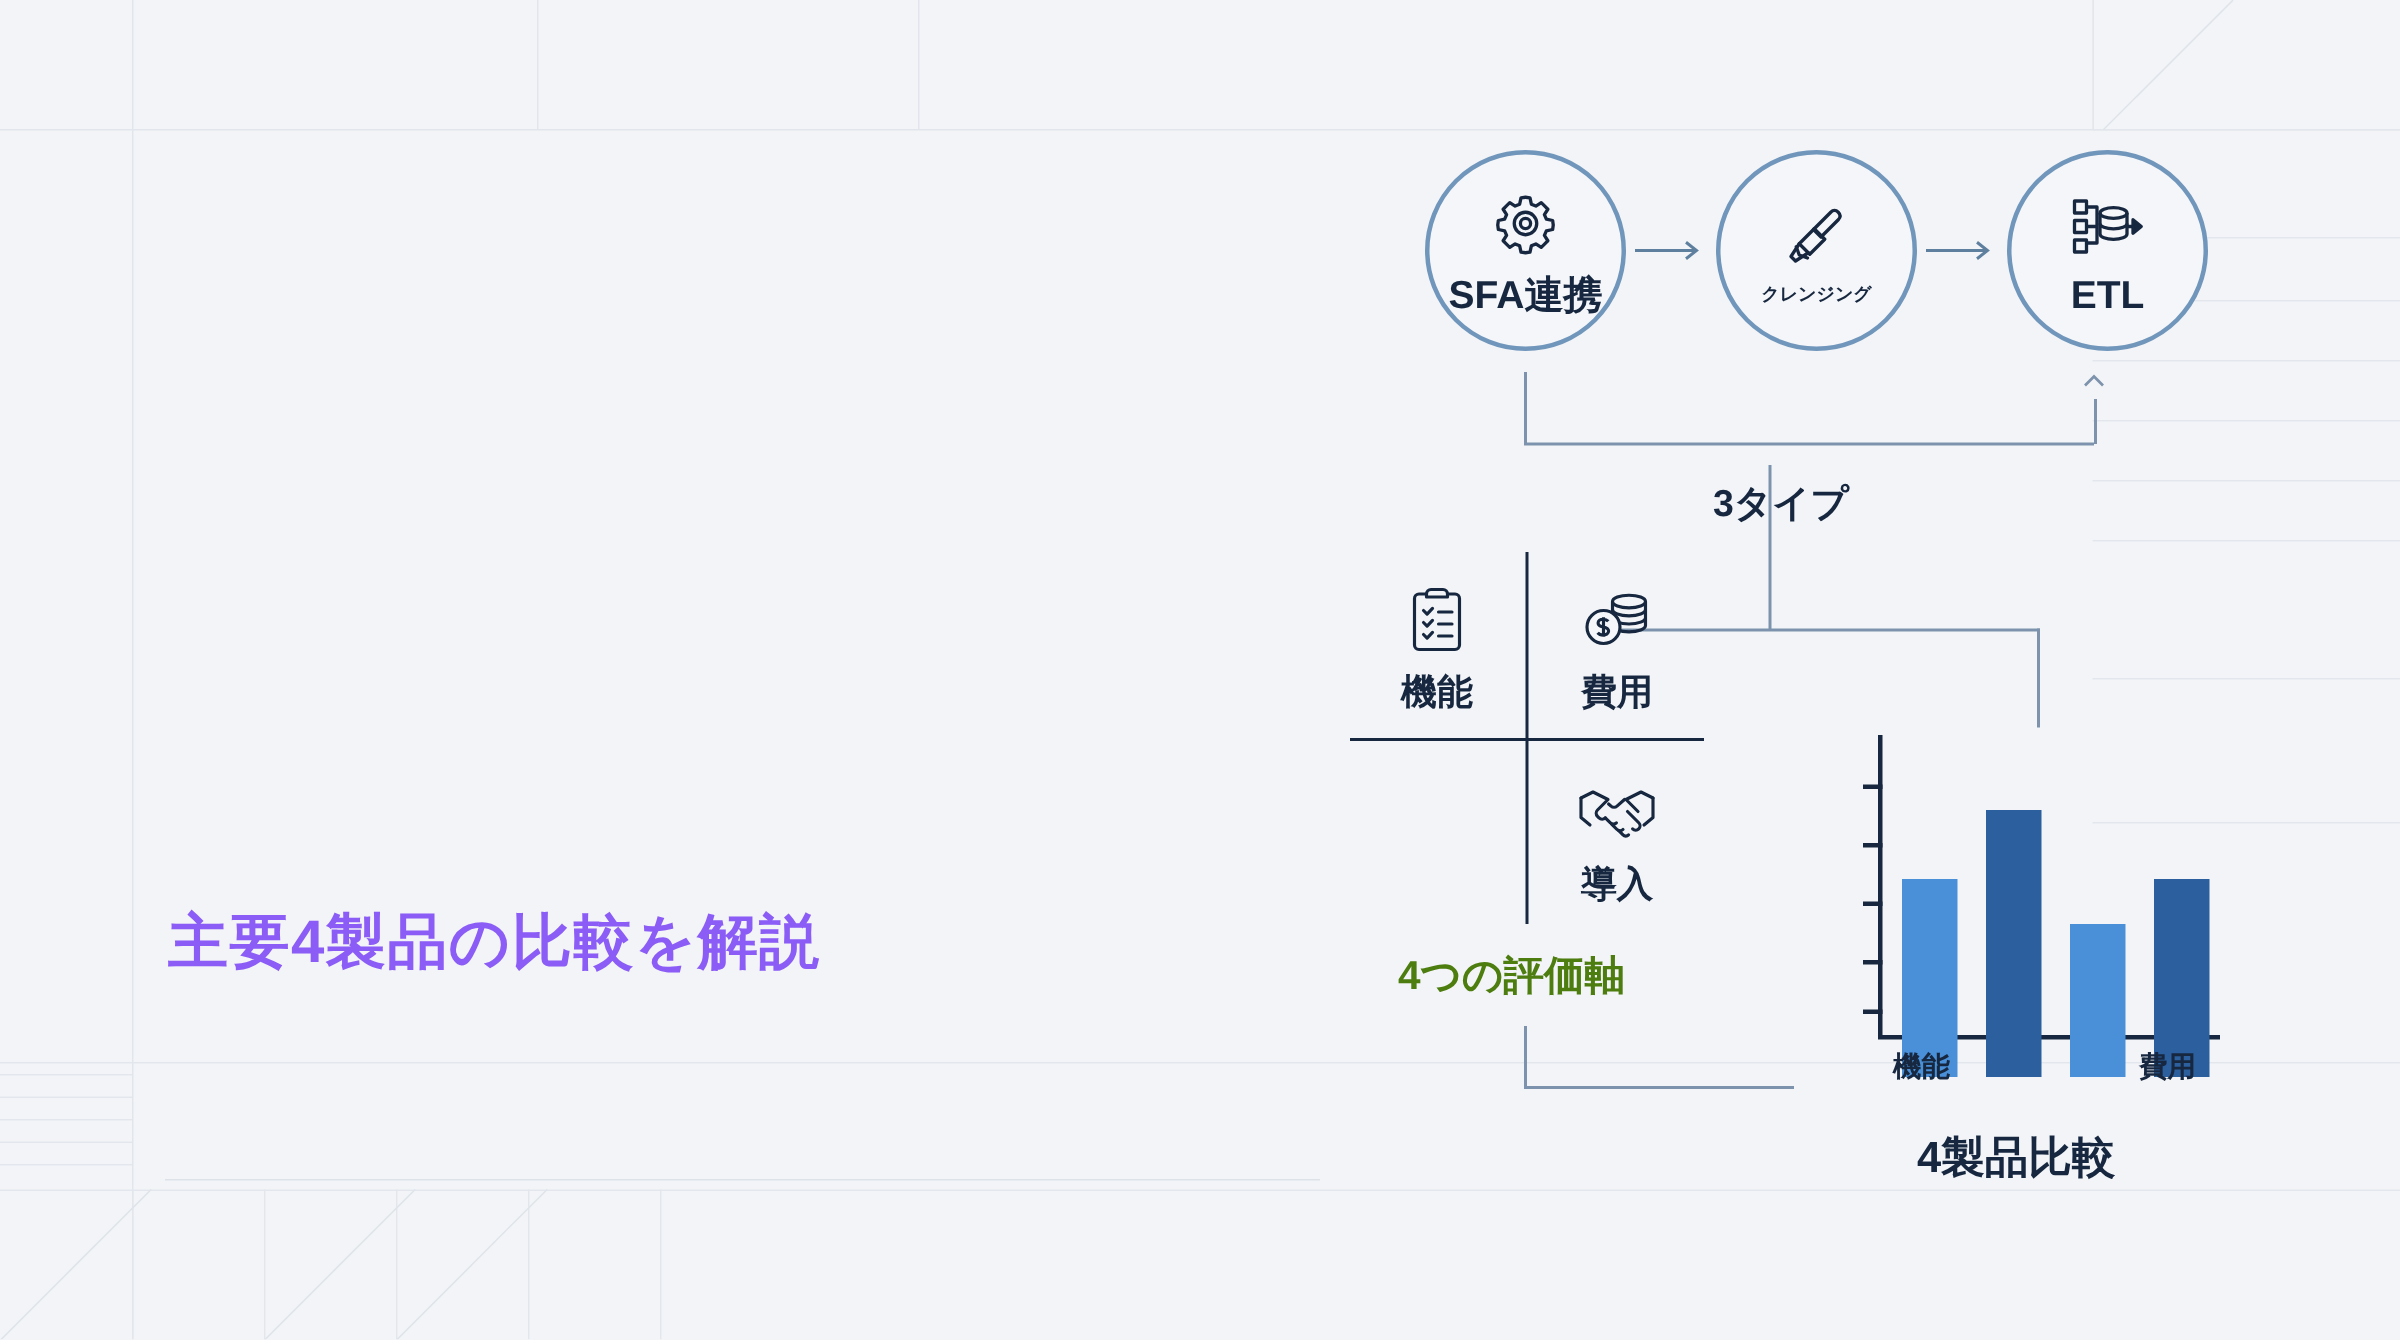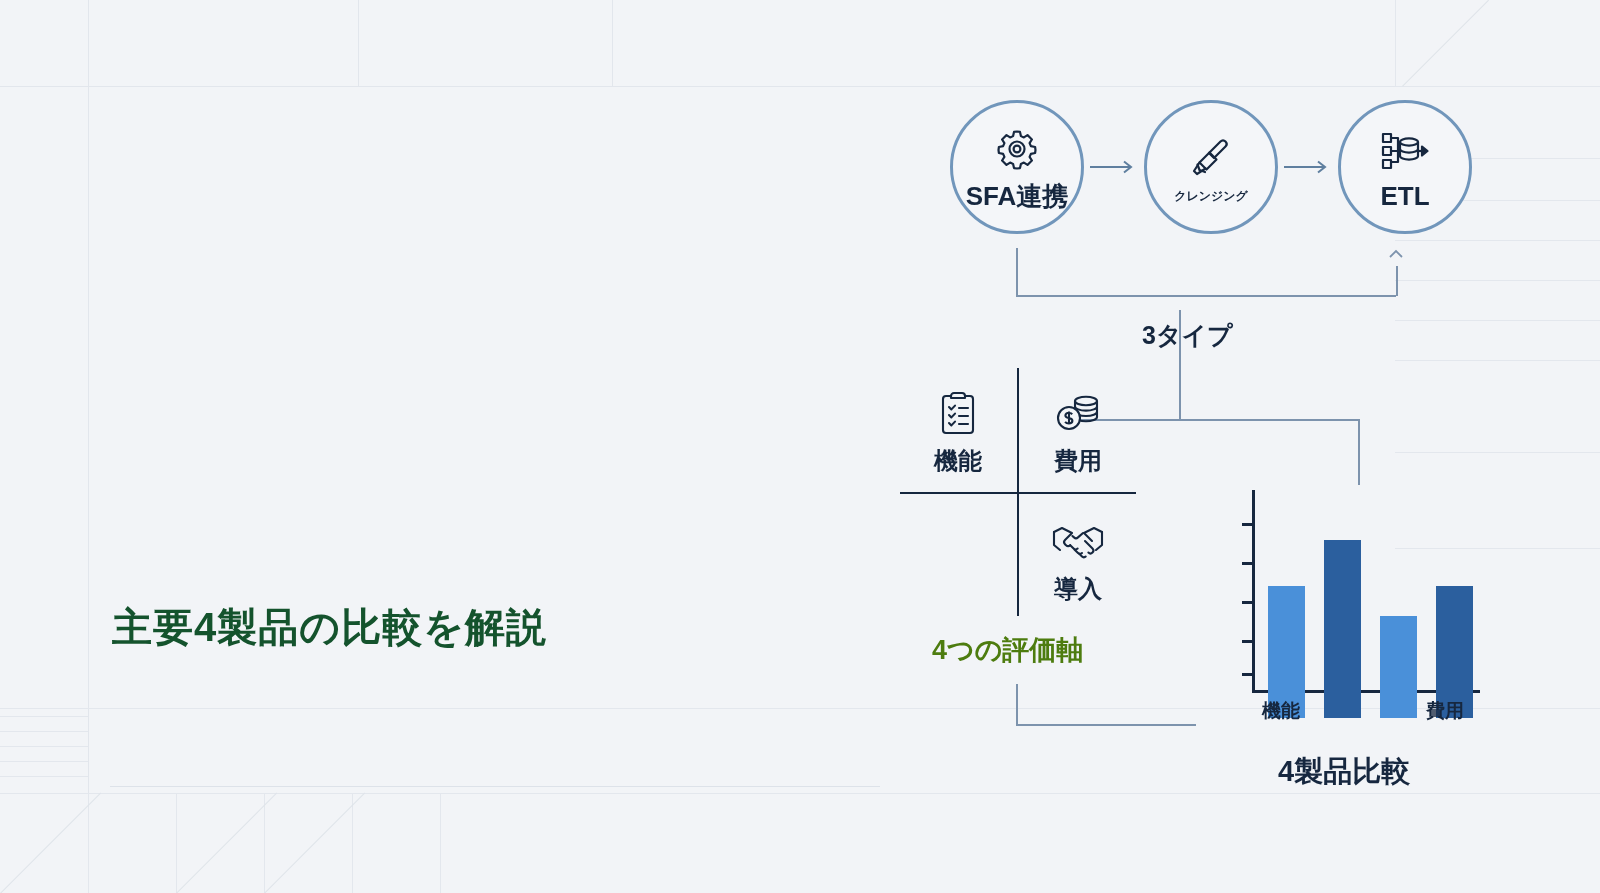--- a/index.html
+++ b/index.html
@@ -43,21 +43,21 @@
     font-weight: 700;
     color: #16273f;
     letter-spacing: 0.5px;
     white-space: nowrap;
   }
   #subtitle {
     position: absolute;
     left: 112px; top: 600px;
     font-size: 40px;
     font-weight: 700;
-    color: #14532d;
+    color: #8b5cf6;
     letter-spacing: 1px;
     white-space: nowrap;
   }
   #rule {
     position: absolute;
     left: 110px; top: 786px;
     width: 770px; height: 1px;
     background: #dde2e9;
   }
 

